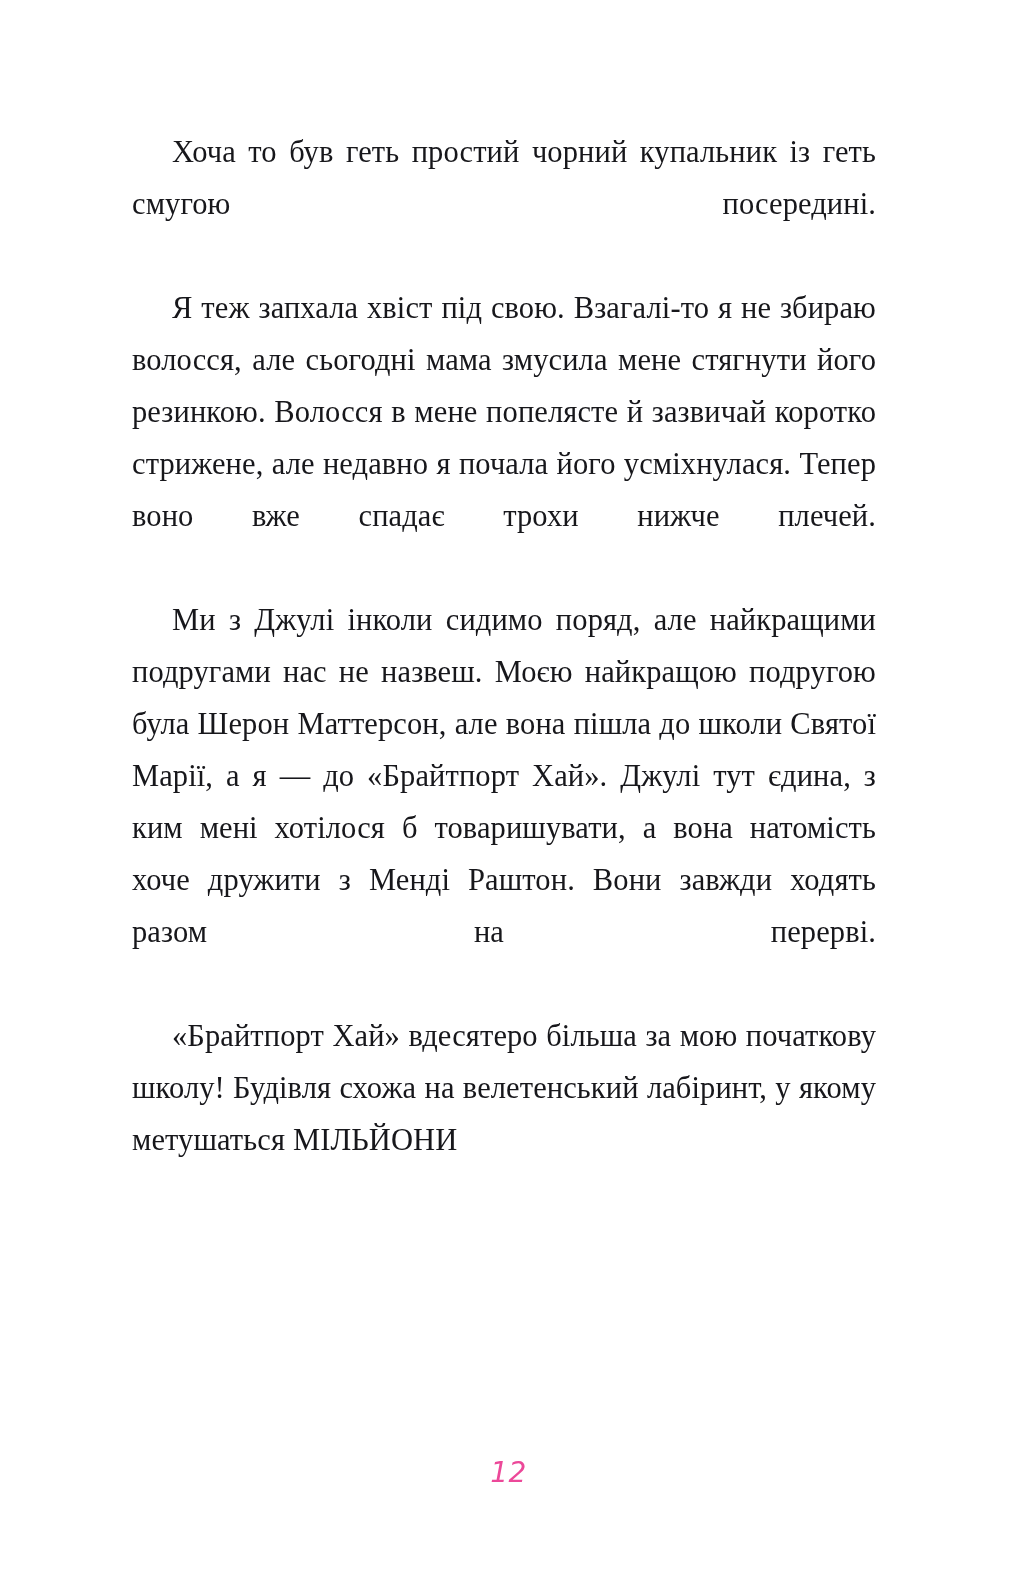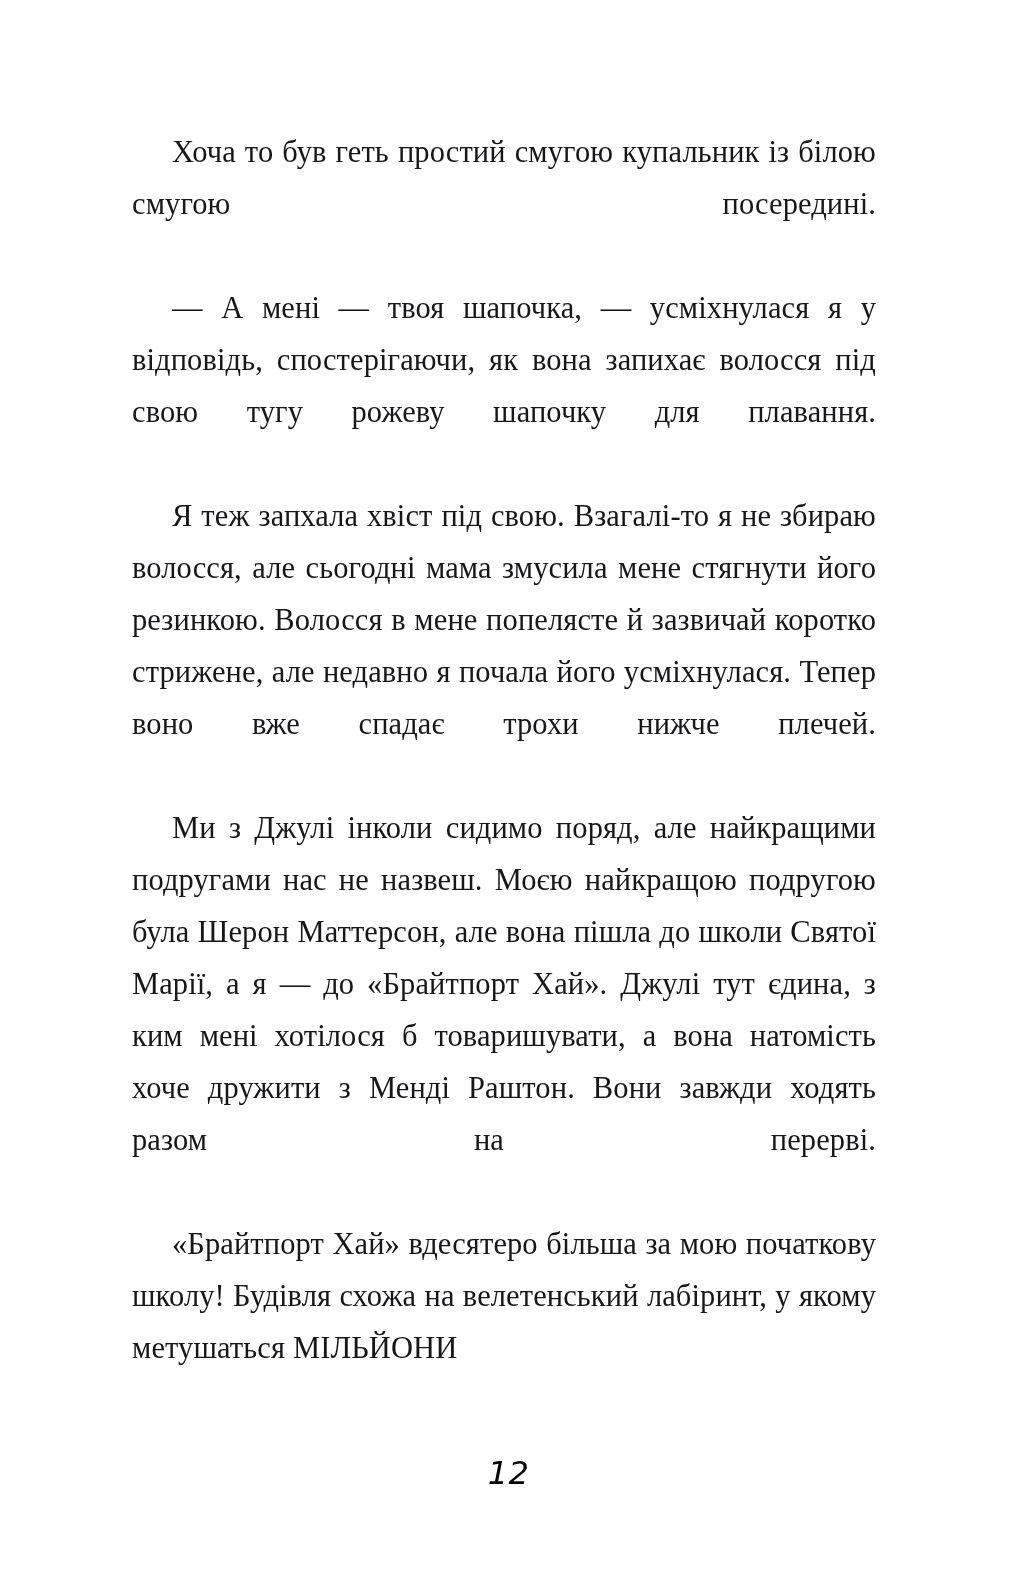--- a/index.html
+++ b/index.html
@@ -56,34 +56,33 @@
   }
 
   .page-number {
     position: absolute;
     left: 0;
     right: 0;
     top: 1452px;
     text-align: center;
     font-family: "DejaVu Sans", sans-serif;
     font-style: italic;
-    font-size: 32px;
+    font-size: 28px;
     line-height: 42px;
-    color: #000000;
+    color: #ec4899;
     letter-spacing: 0.5px;
   }
 </style>
 </head>
 <body>
 
 <div class="page">
 
   <div class="text-column">
-    <p class="para">Хоча то був геть простий смугою купальник із білою смугою посередині.</p>
-    <p class="para">— А мені — твоя шапочка, — усміхнулася я у відповідь, спостерігаючи, як вона запихає волосся під свою тугу рожеву шапочку для плавання.</p>
+    <p class="para">Хоча то був геть простий чорний купальник із геть смугою посередині.</p>
     <p class="para">Я теж запхала хвіст під свою. Взагалі-то я не збираю волосся, але сьогодні мама змусила мене стягнути його резинкою. Волосся в мене попеляс­те й зазвичай коротко стрижене, але недавно я почала його усміхнулася. Тепер воно вже спадає трохи нижче плечей.</p>
     <p class="para">Ми з Джулі інколи сидимо поряд, але найкращими подругами нас не назвеш. Моєю найкращою подругою була Шерон Маттерсон, але вона пішла до школи Святої Марії, а я — до «Брайтпорт Хай». Джулі тут єдина, з ким мені хотілося б товаришувати, а вона натомість хоче дружити з Менді Раштон. Вони завжди ходять разом на перерві.</p>
     <p class="para short-last">«Брайтпорт Хай» вдесятеро більша за мою початкову школу! Будівля схожа на велетенський лабіринт, у якому метушаться МІЛЬЙОНИ</p>
   </div>
 
   <div class="page-number">12</div>
 
 </div>
 
 </body></html>

